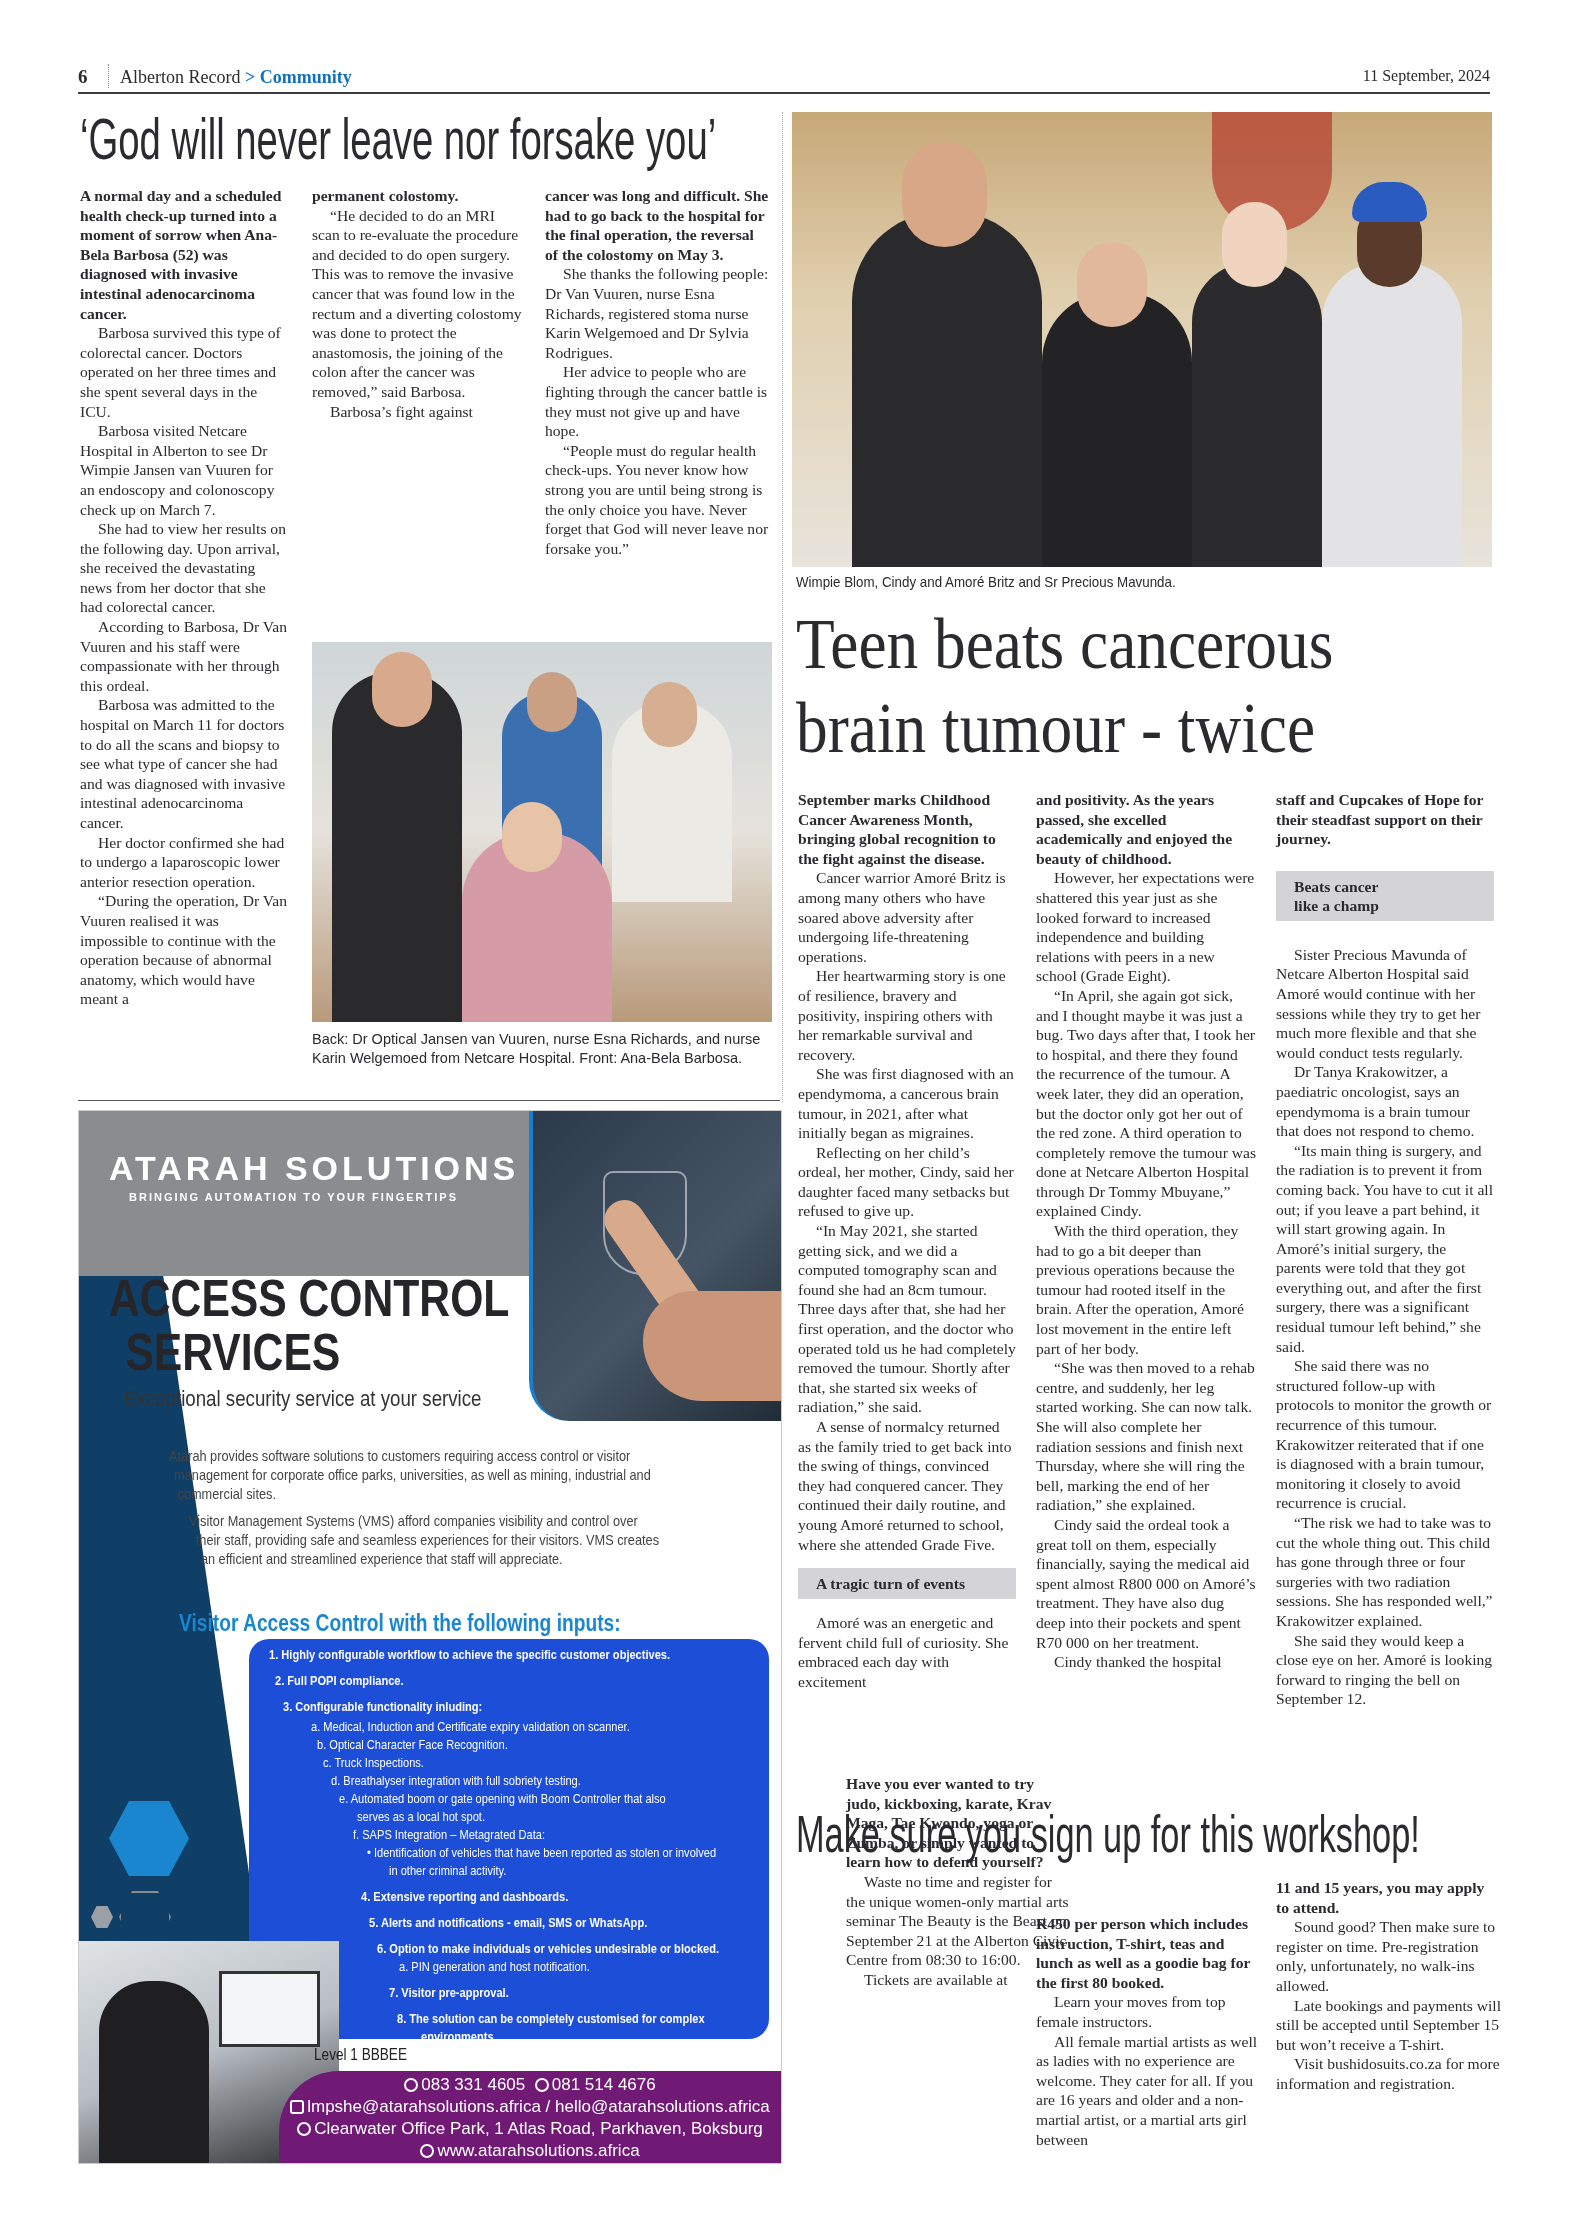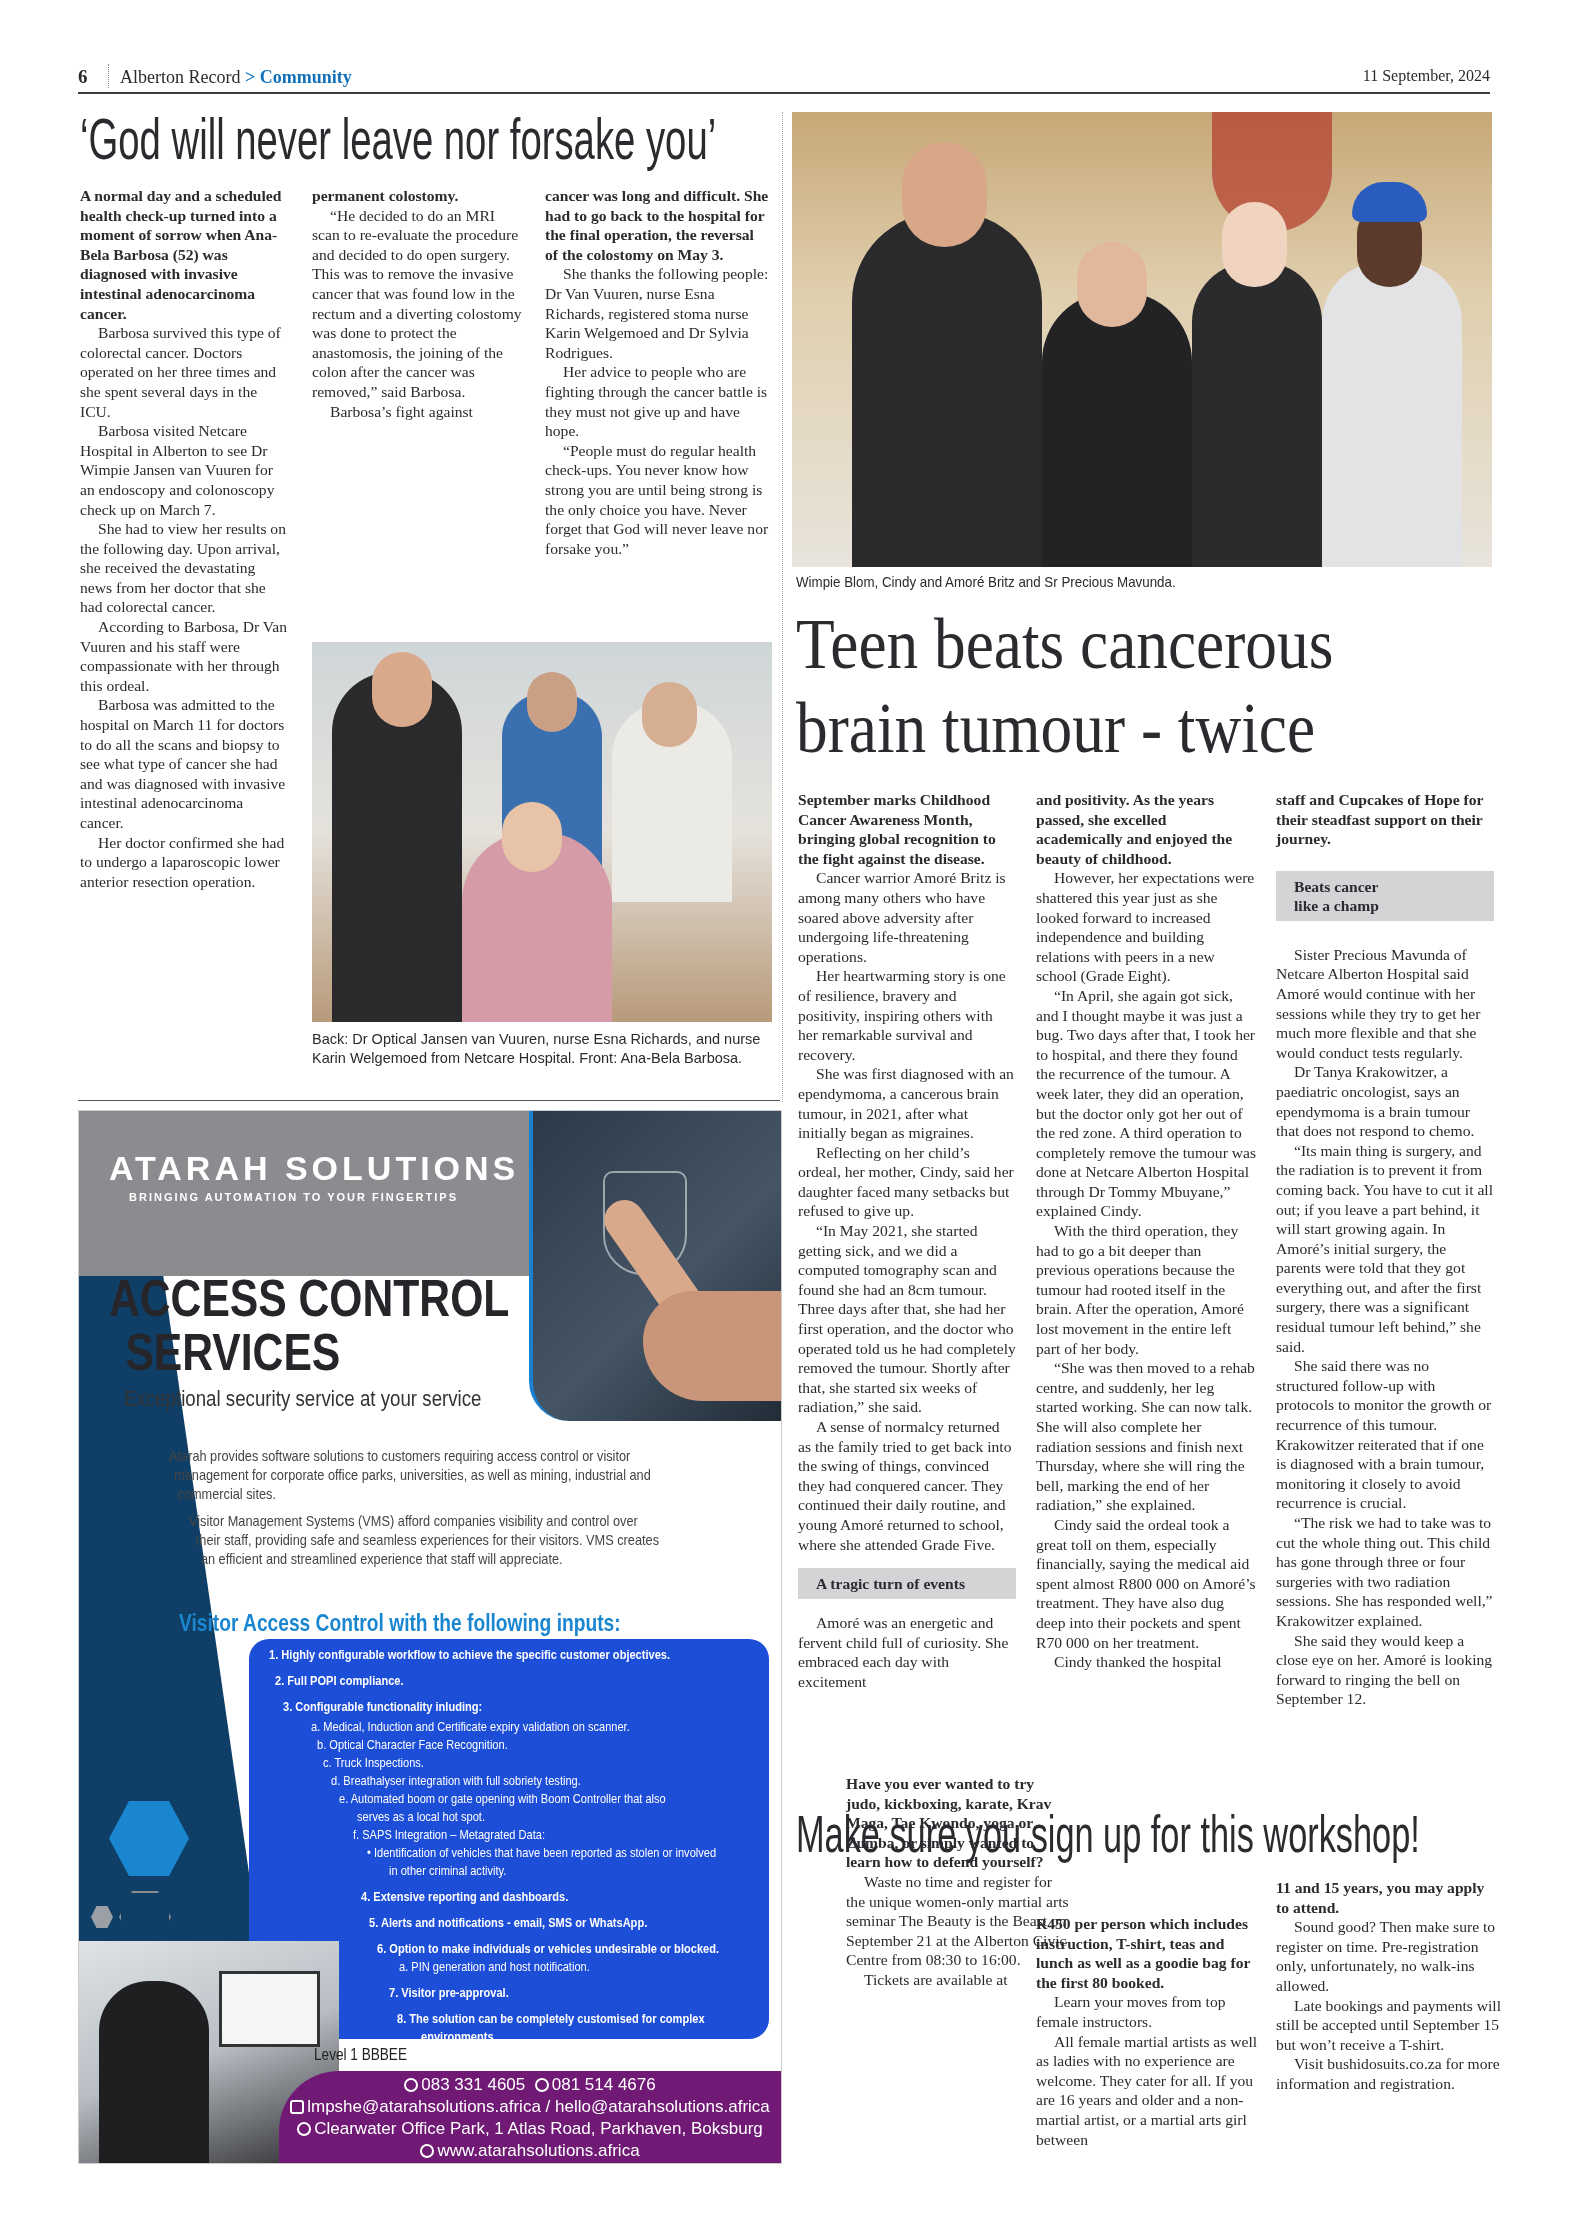--- a/index.html
+++ b/index.html
@@ -66,20 +66,21 @@
 <div class="abs h-condensed" style="left:80px;top:104px;font-size:58px;line-height:70px;transform:scaleX(0.66);">‘God will never leave nor forsake you’</div>
 
 <div class="col" id="a1c1" style="left:80px;top:186px;width:210px;">
     <p class="first">A normal day and a scheduled health check-up turned into a moment of sorrow when Ana-Bela Barbosa (52) was diagnosed with invasive intestinal adenocarcinoma cancer.</p>
     <p>Barbosa survived this type of colorectal cancer. Doctors operated on her three times and she spent several days in the ICU.</p>
     <p>Barbosa visited Netcare Hospital in Alberton to see Dr Wimpie Jansen van Vuuren for an endoscopy and colonoscopy check up on March 7.</p>
     <p>She had to view her results on the following day. Upon arrival, she received the devastating news from her doctor that she had colorectal cancer.</p>
     <p>According to Barbosa, Dr Van Vuuren and his staff were compassionate with her through this ordeal.</p>
     <p>Barbosa was admitted to the hospital on March 11 for doctors to do all the scans and biopsy to see what type of cancer she had and was diagnosed with invasive intestinal adenocarcinoma cancer.</p>
     <p>Her doctor confirmed she had to undergo a laparoscopic lower anterior resection operation.</p>
+    <p>“During the operation, Dr Van Vuuren realised it was impossible to continue with the operation because of abnormal anatomy, which would have meant a</p>
   </div>
 <div class="col" id="a1c2" style="left:312px;top:186px;width:212px;">
     <p class="first">permanent colostomy.</p>
     <p>“He decided to do an MRI scan to re-evaluate the procedure and decided to do open surgery. This was to remove the invasive cancer that was found low in the rectum and a diverting colostomy was done to protect the anastomosis, the joining of the colon after the cancer was removed,” said Barbosa.</p>
     <p>Barbosa’s fight against</p>
   </div>
 <div class="col" id="a1c3" style="left:545px;top:186px;width:225px;">
     <p class="first">cancer was long and difficult. She had to go back to the hospital for the final operation, the reversal of the colostomy on May 3.</p>
     <p>She thanks the following people: Dr Van Vuuren, nurse Esna Richards, registered stoma nurse Karin Welgemoed and Dr Sylvia Rodrigues.</p>
     <p>Her advice to people who are fighting through the cancer battle is they must not give up and have hope.</p>

